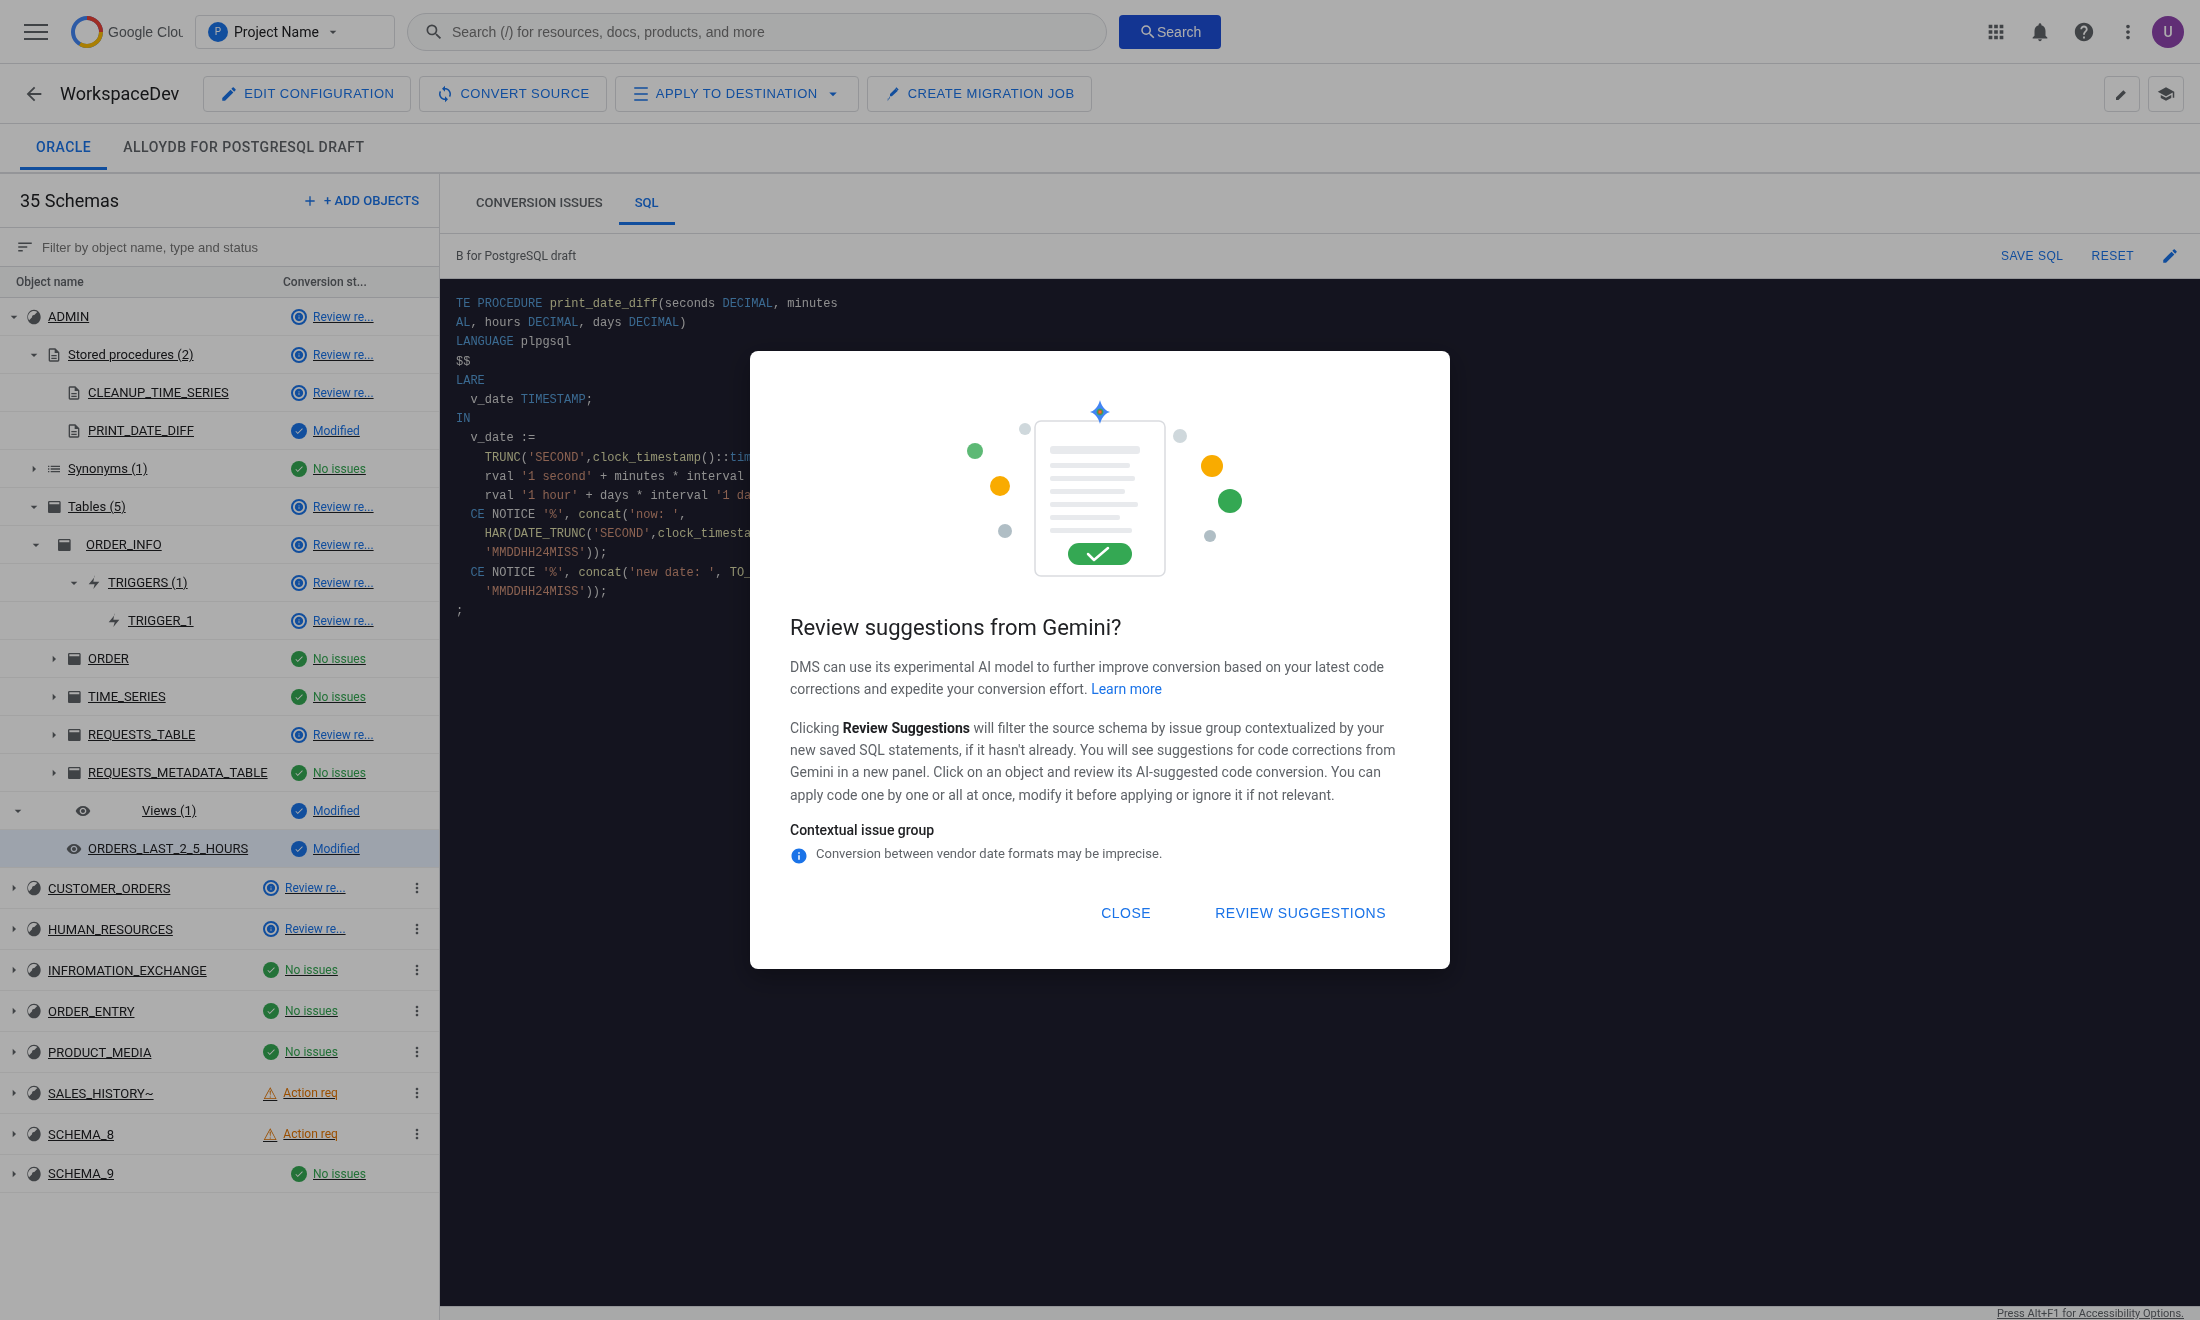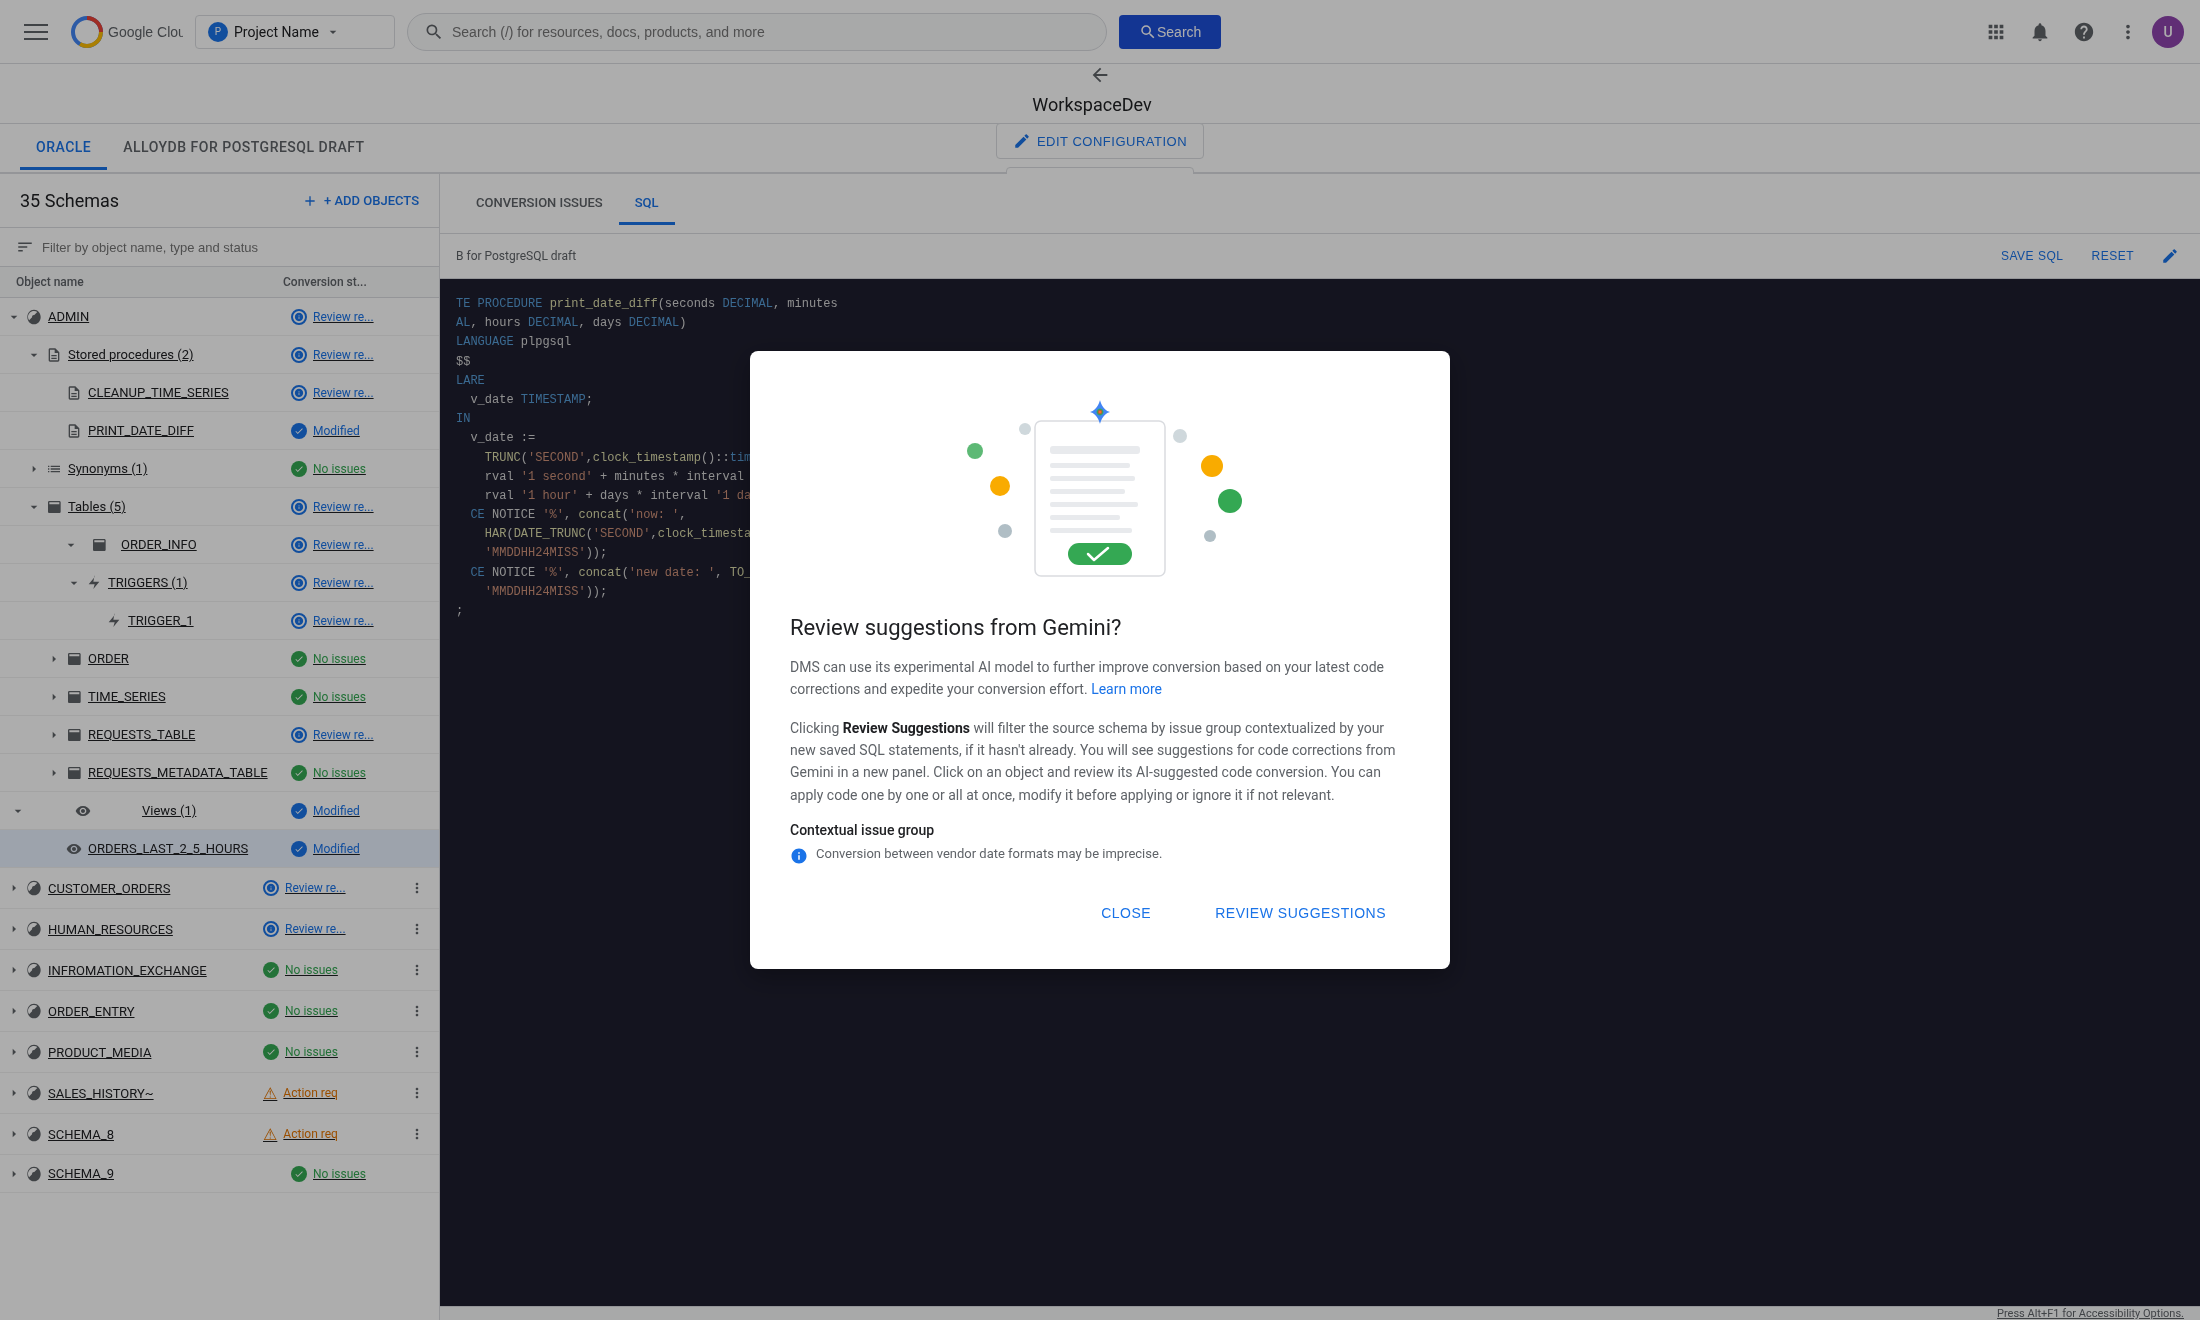--- a/index.html
+++ b/index.html
@@ -29,21 +29,21 @@
       background: #1d4ed8; color: white; border: none; border-radius: 4px; cursor: pointer; font-size: 14px; font-weight: 500;
     }
     .nav-icons { display: flex; align-items: center; gap: 4px; margin-left: auto; }
     .nav-icon-btn { width: 40px; height: 40px; display: flex; align-items: center; justify-content: center; border-radius: 50%; cursor: pointer; border: none; background: transparent; }
     .nav-icon-btn svg { width: 22px; height: 22px; fill: #5f6368; }
     .avatar { width: 32px; height: 32px; border-radius: 50%; background: #8e44ad; display: flex; align-items: center; justify-content: center; color: white; font-size: 14px; font-weight: 500; cursor: pointer; }
 
     
     .second-nav {
       display: flex; align-items: center; height: 60px; padding: 0 16px;
-      border-bottom: 1px solid #dadce0; background: #fff; gap: 8px; flex-direction: column;
+      border-bottom: 1px solid #dadce0; background: #fff; gap: 8px;
     }
     .back-btn { display: flex; align-items: center; justify-content: center; width: 36px; height: 36px; border-radius: 50%; cursor: pointer; }
     .workspace-title { font-size: 18px; font-weight: 400; color: #202124; margin-right: 16px; }
     .action-btn {
       display: flex; align-items: center; gap: 6px; padding: 8px 16px;
       border: 1px solid #dadce0; border-radius: 4px; cursor: pointer; font-size: 13px; font-weight: 500;
       background: #fff; color: #1a73e8; text-transform: uppercase; letter-spacing: 0.5px;
     }
     .action-btn svg { width: 18px; height: 18px; }
     .nav-edit-icon { margin-left: auto; display: flex; align-items: center; gap: 8px; }
@@ -393,21 +393,21 @@
         <div class="status-cell">
           <div class="info-circle">
               <svg width="10" height="10" viewBox="0 0 24 24" fill="#1a73e8">
                 <path d="M12 2C6.48 2 2 6.48 2 12s4.48 10 10 10 10-4.48 10-10S17.52 2 12 2zm1 15h-2v-6h2v6zm0-8h-2V7h2v2z"></path>
               </svg>
             </div>
           <span class="status-badge-blue">Review re...</span>
         </div>
       </div>
 
-      <div class="tree-row" style="padding-left:61px;gap:8px;">
+      <div class="tree-row" style="padding-left:26px;gap:8px;">
         <div class="expand-btn">
             <svg width="16" height="16" viewBox="0 0 24 24" fill="#5f6368">
               <path d="M7 10l5 5 5-5z"></path>
             </svg>
           </div>
         <div class="tree-icon">
             <svg width="16" height="16" viewBox="0 0 24 24" fill="#5f6368">
               <path d="M20 3H5c-1.1 0-2 .9-2 2v14c0 1.1.9 2 2 2h15c1.1 0 2-.9 2-2V5c0-1.1-.9-2-2-2zm0 2v3H5V5h15zm-8 5h-7v3h7v-3zm0 5h-7v3h7v-3zm8-5h-6v3h6v-3zm0 5h-6v3h6v-3z"></path>
             </svg>
           </div>

